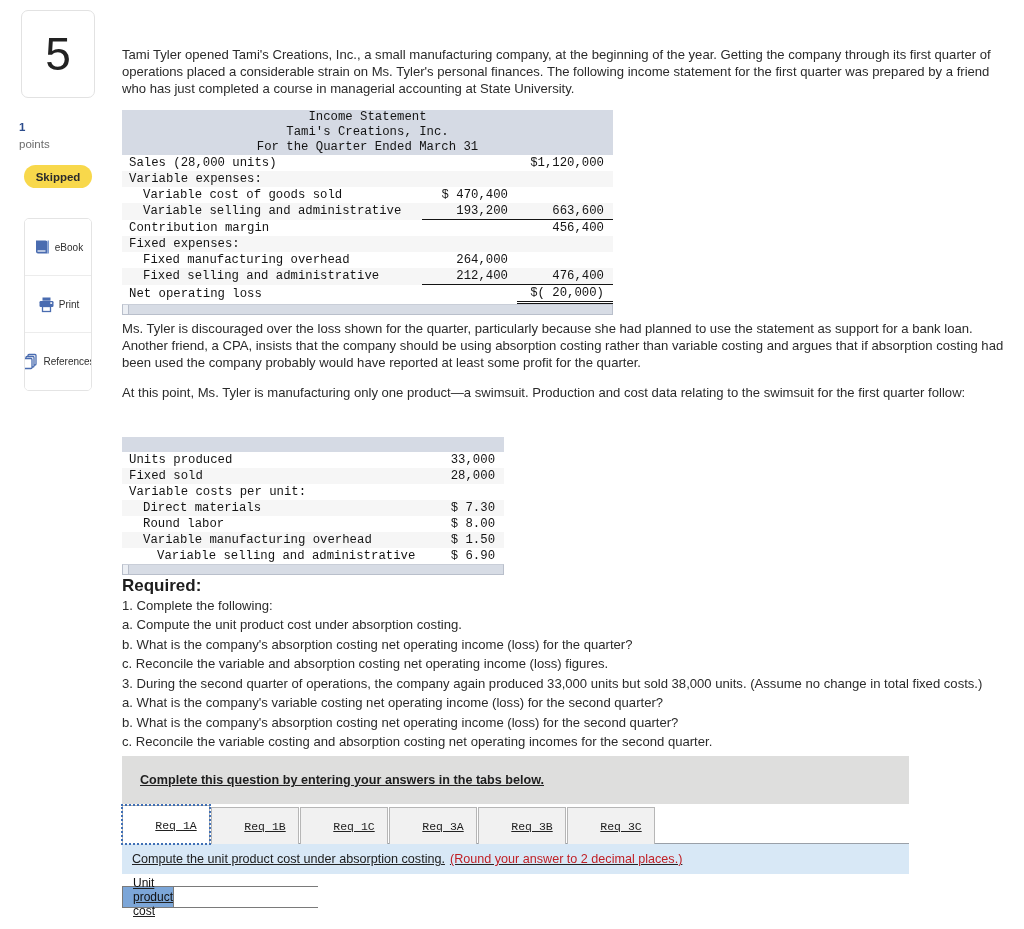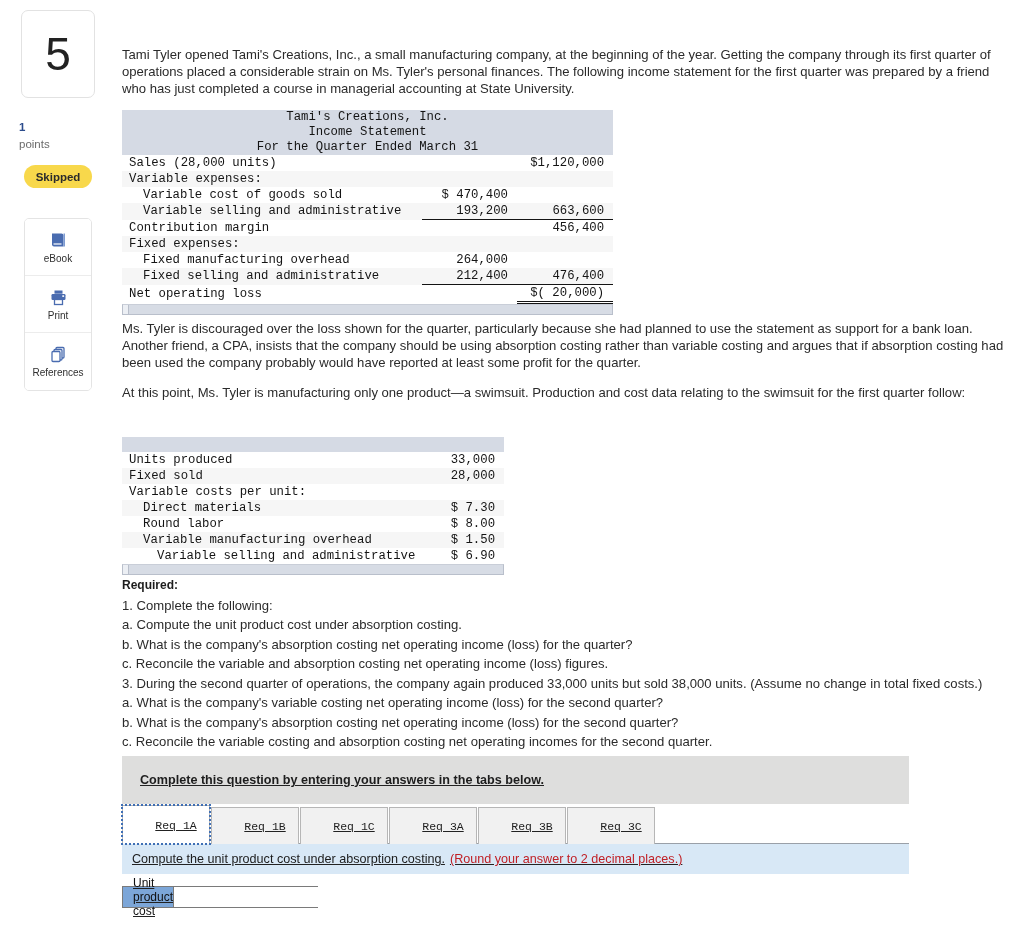--- a/index.html
+++ b/index.html
@@ -35,21 +35,21 @@
     display: flex; align-items: center; justify-content: center;
   }
 
   .toolbox {
     position: absolute; left: 24px; top: 218px;
     width: 68px; border: 1px solid #e4e4e4; border-radius: 5px;
     background: #fff; overflow: hidden;
   }
   .toolbtn {
     height: 57px; border-bottom: 1px solid #ececec;
-    display: flex; flex-direction: column; align-items: center; justify-content: center; gap: 3px;
+    display: flex; align-items: center; justify-content: center; gap: 3px;
     cursor: pointer; background: #fff;
   }
   .toolbtn:last-child { border-bottom: none; }
   .toolbtn .tlabel { font-size: 10px; color: #2f2f2f; }
   .toolbtn svg { display: block; }
 
   
   #main { position: absolute; left: 122px; top: 0; width: 902px; height: 733px; }
 
   p.para {
@@ -83,21 +83,21 @@
   .u1 { border-bottom: 1px solid #141414; }
   .dbl { border-bottom: 3px double #141414; }
   .scrollbar {
     height: 11px; background: #d7dce5;
     border: 1px solid #b9bfcb; border-top: 1px solid #c9ced8;
   }
   .scrollbar .thumb { width: 6px; height: 100%; background: #eceff4; border-right:1px solid #b9bfcb; }
 
   
   #required { position: absolute; left: 0; top: 576px; width: 886px; }
-  #required .rq-title { font-size: 12px; font-weight: bold; color: #1d1d1d; line-height: 19.5px; }
+  #required .rq-title { font-size: 17px; font-weight: bold; color: #1d1d1d; line-height: 19.5px; }
   #required .rq-line { font-size: 13.1px; color: #2b2b2b; line-height: 19.5px; }
 
   
   #panel { position: absolute; left: 0; top: 756px; width: 787px; text-decoration: underline; }
   .banner {
     background: #dededd; height: 48px;
     display: flex; align-items: center; padding-left: 18px;
     font-size: 12.6px; font-weight: bold; color: #1d1d1d;
   }
   .tabstrip { display: flex; align-items: flex-end; height: 40px; position: relative; }
@@ -194,24 +194,24 @@
 
     <div class="fin-wrap" style="left:0; top:110px;">
       <table class="fin" id="is-table" style="width:491px;">
         <colgroup>
             <col style="width:300px">
             <col style="width:95px">
             <col style="width:96px">
           </colgroup>
         <tbody id="is-body">
             <tr class="hdr">
+              <td colspan="3">Income Statement</td>
+            </tr>
+            <tr class="hdr">
               <td colspan="3">Tami's Creations, Inc.</td>
-            </tr>
-            <tr class="hdr">
-              <td colspan="3">Income Statement</td>
             </tr>
             <tr class="hdr">
               <td colspan="3">For the Quarter Ended March 31</td>
             </tr>
             <tr class="odd">
               <td class="lbl">Sales (28,000 units)</td>
               <td class="num"></td>
               <td class="num">$1,120,000</td>
             </tr>
             <tr class="even">

